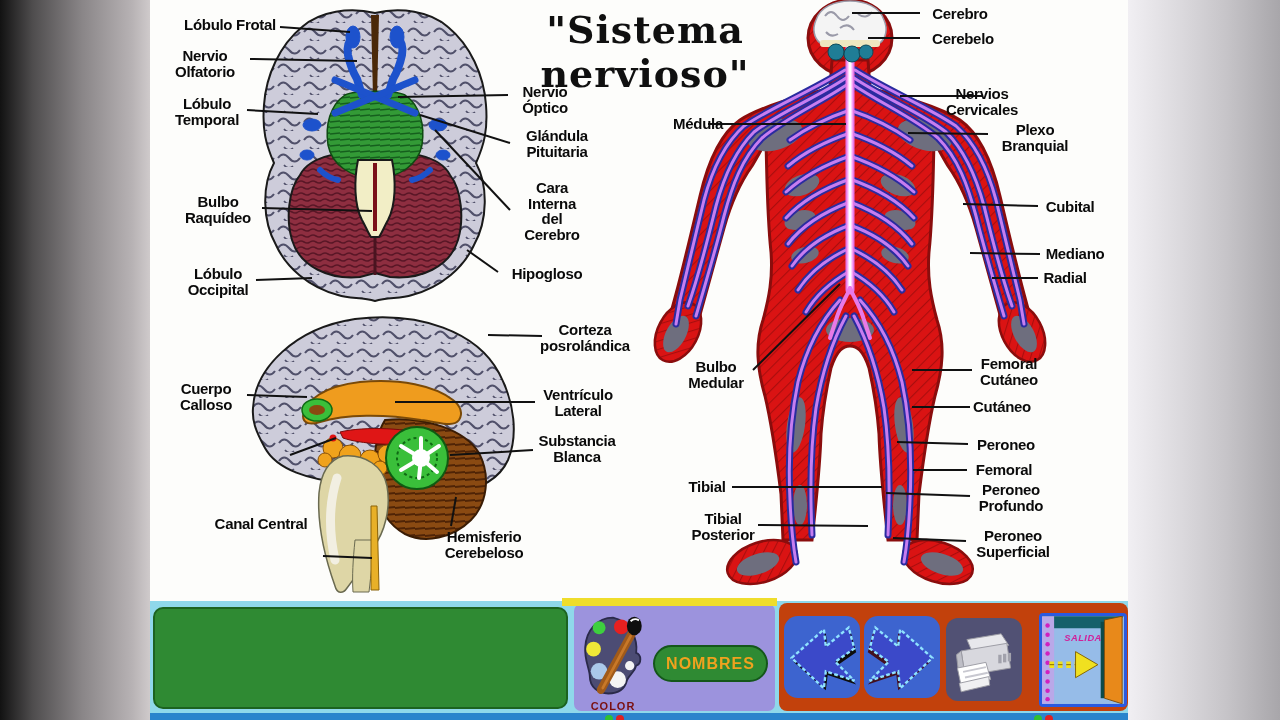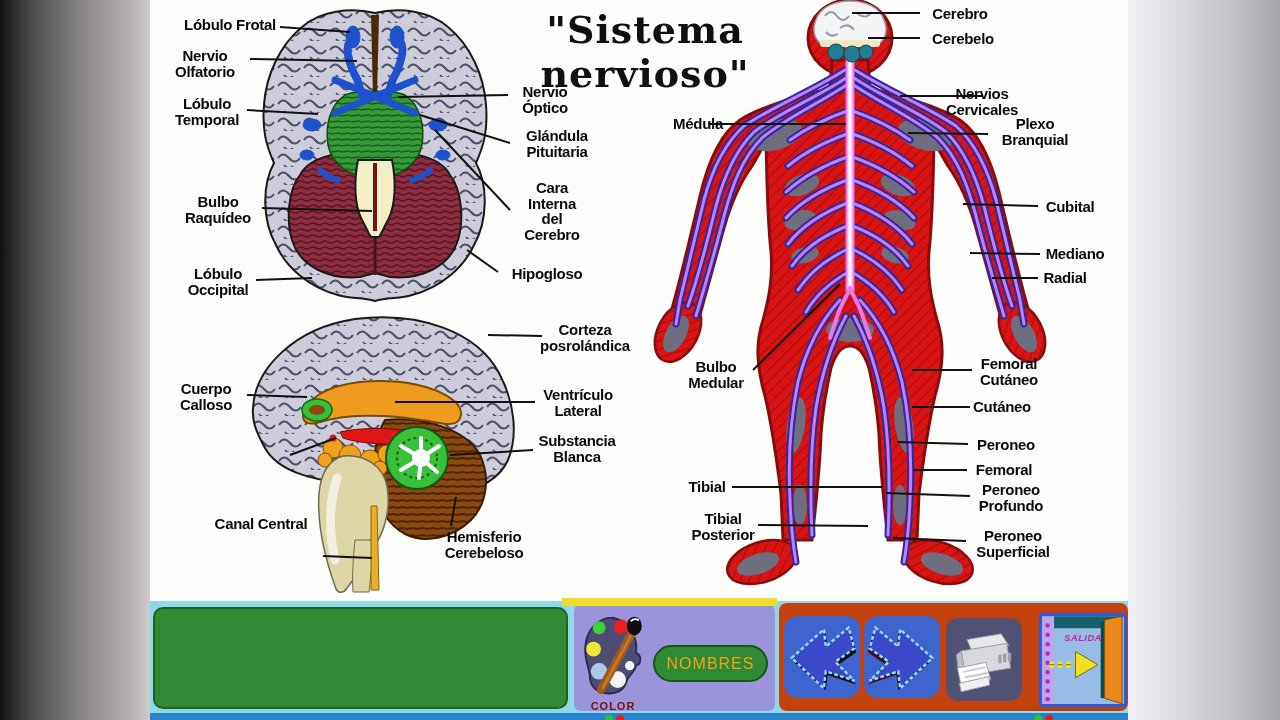--- a/index.html
+++ b/index.html
@@ -25,21 +25,21 @@
     background:#2f8a33;border:2px solid #1c6320;border-radius:10px;box-sizing:border-box;}
   .lavpanel{position:absolute;left:424px;top:604px;width:201px;height:107px;
     background:#9c93dd;border-radius:7px;}
   .bluepanel{position:absolute;left:629px;top:603px;width:349px;height:108px;
     background:#c2410c;border-radius:8px;}
   .palette{position:absolute;left:4px;top:8px;width:70px;height:88px;cursor:pointer;}
   .colorcap{position:absolute;left:8px;top:96px;width:62px;text-align:center;
     font-size:11px;font-weight:bold;color:#7a1010;letter-spacing:1px;}
   .nombres{position:absolute;left:79px;top:41px;width:115px;height:37px;
     background:#2f8a33;border:2px solid #14571a;border-radius:20px;box-sizing:border-box;
-    color:#f0a21e;font-weight:normal;font-size:16px;letter-spacing:1px;
+    color:#f0a21e;font-weight:bold;font-size:16px;letter-spacing:1px;
     display:flex;align-items:center;justify-content:center;cursor:pointer;
     font-family:"Liberation Sans",sans-serif;}
   .navbtn{position:absolute;top:13px;width:76px;height:82px;background:#3d64cf;
     border-radius:14px;cursor:pointer;}
   .printbtn{position:absolute;left:167px;top:15px;width:76px;height:83px;
     background:#515174;border-radius:12px;cursor:pointer;}
   .exitbtn{position:absolute;left:260px;top:10px;width:88px;height:94px;
     background:#8fb6e6;border:3px solid #2a5ae0;border-radius:4px;box-sizing:border-box;
     cursor:pointer;overflow:hidden;}
   .bottomstrip{position:absolute;left:0;top:713px;width:978px;height:7px;background:#2a84cc;}
@@ -287,21 +287,21 @@
   <div class="lbl" style="left:427px;top:448px">Substancia
 Blanca</div>
   <div class="lbl" style="left:334px;top:544px">Hemisferio
 Cerebeloso</div>
   <div class="lbl" style="left:111px;top:524px">Canal Central</div>
   <div class="lbl" style="left:810px;top:14px">Cerebro</div>
   <div class="lbl" style="left:813px;top:39px">Cerebelo</div>
   <div class="lbl" style="left:832px;top:101px">Nervios
 Cervicales</div>
   <div class="lbl" style="left:548px;top:124px">Médula</div>
-  <div class="lbl" style="left:885px;top:131px">Plexo
+  <div class="lbl" style="left:885px;top:137px">Plexo
 Branquial</div>
   <div class="lbl" style="left:920px;top:207px">Cubital</div>
   <div class="lbl" style="left:925px;top:254px">Mediano</div>
   <div class="lbl" style="left:915px;top:278px">Radial</div>
   <div class="lbl" style="left:566px;top:374px">Bulbo
 Medular</div>
   <div class="lbl" style="left:859px;top:371px">Femoral
 Cutáneo</div>
   <div class="lbl" style="left:852px;top:407px">Cutáneo</div>
   <div class="lbl" style="left:856px;top:445px">Peroneo</div>

